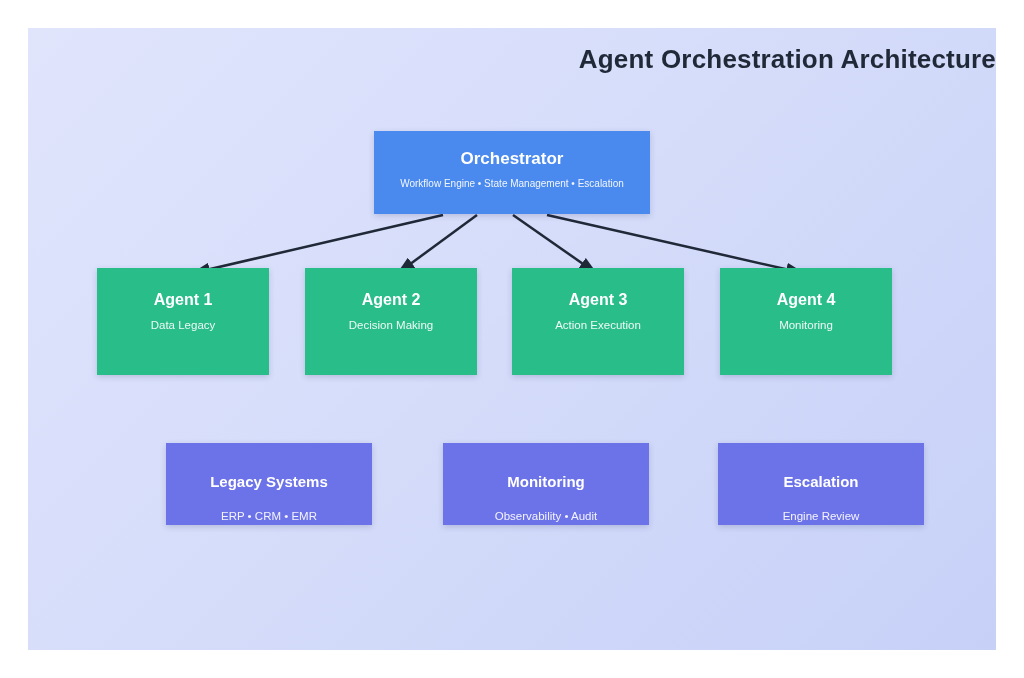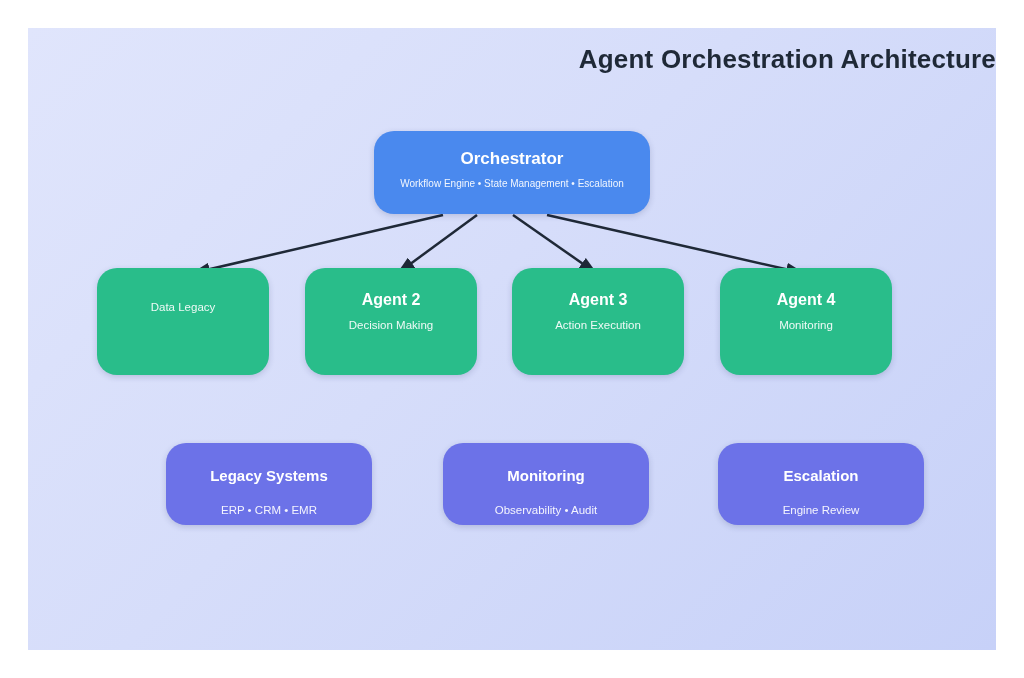--- a/index.html
+++ b/index.html
@@ -32,21 +32,21 @@
     padding-left: 22px;
   }
   .arrows {
     position: absolute;
     left: 0; top: 0;
     width: 968px; height: 622px;
     pointer-events: none;
   }
   .node {
     position: absolute;
-    border-radius: 20px;
+    border-radius: 0;
     text-align: center;
     color: #ffffff;
     box-shadow: 0 2px 6px rgba(30, 40, 90, 0.18);
   }
   .node-title { font-weight: bold; }
   .node-sub   { color: rgba(255,255,255,0.92); }
 
   .orchestrator {
     left: 346px; top: 103px;
     width: 276px; height: 83px;
@@ -66,21 +66,21 @@
   .agent .node-sub   { font-size: 11.5px; margin-top: 10px; }
   .agent-1 { left: 69px; }
   .agent-2 { left: 277px; }
   .agent-3 { left: 484px; }
   .agent-4 { left: 692px; }
 
   .subsystem {
     top: 415px;
     width: 206px; height: 82px;
     background: #6c72e8;
-    padding-top: 24px;
+    padding-top: 30px;
   }
   .subsystem .node-title { font-size: 15px; line-height: 17px; }
   .subsystem .node-sub   { font-size: 11.5px; margin-top: 20px; }
   .subsystem-1 { left: 138px; }
   .subsystem-2 { left: 415px; }
   .subsystem-3 { left: 690px; }
 </style>
 </head>
 <body>
 
@@ -100,20 +100,21 @@
       <line x1="485" y1="187" x2="568" y2="245" stroke="#1f2937" stroke-width="2.5" marker-end="url(#arrowhead)"></line>
       <line x1="519" y1="187" x2="775" y2="245" stroke="#1f2937" stroke-width="2.5" marker-end="url(#arrowhead)"></line>
     </svg>
 
     <div class="node orchestrator">
       <div class="node-title">Orchestrator</div>
       <div class="node-sub">Workflow Engine • State Management • Escalation</div>
     </div>
 
     <div class="node agent agent-1">
+      <div class="node-title">Agent 1</div>
       <div class="node-sub">Data Legacy</div>
     </div>
     <div class="node agent agent-2">
       <div class="node-title">Agent 2</div>
       <div class="node-sub">Decision Making</div>
     </div>
     <div class="node agent agent-3">
       <div class="node-title">Agent 3</div>
       <div class="node-sub">Action Execution</div>
     </div>

